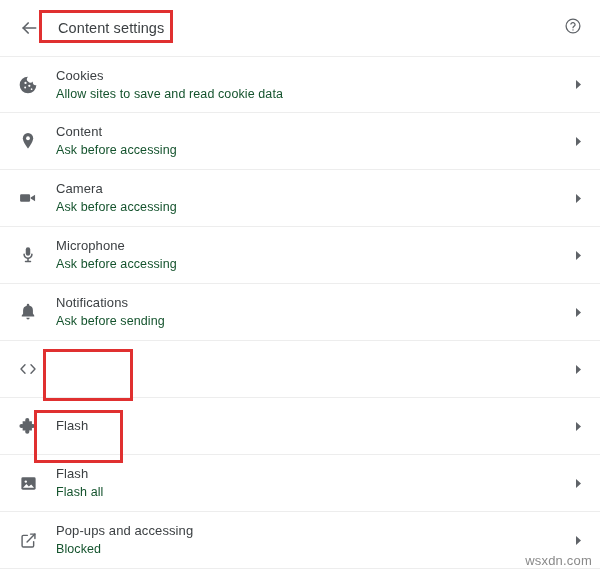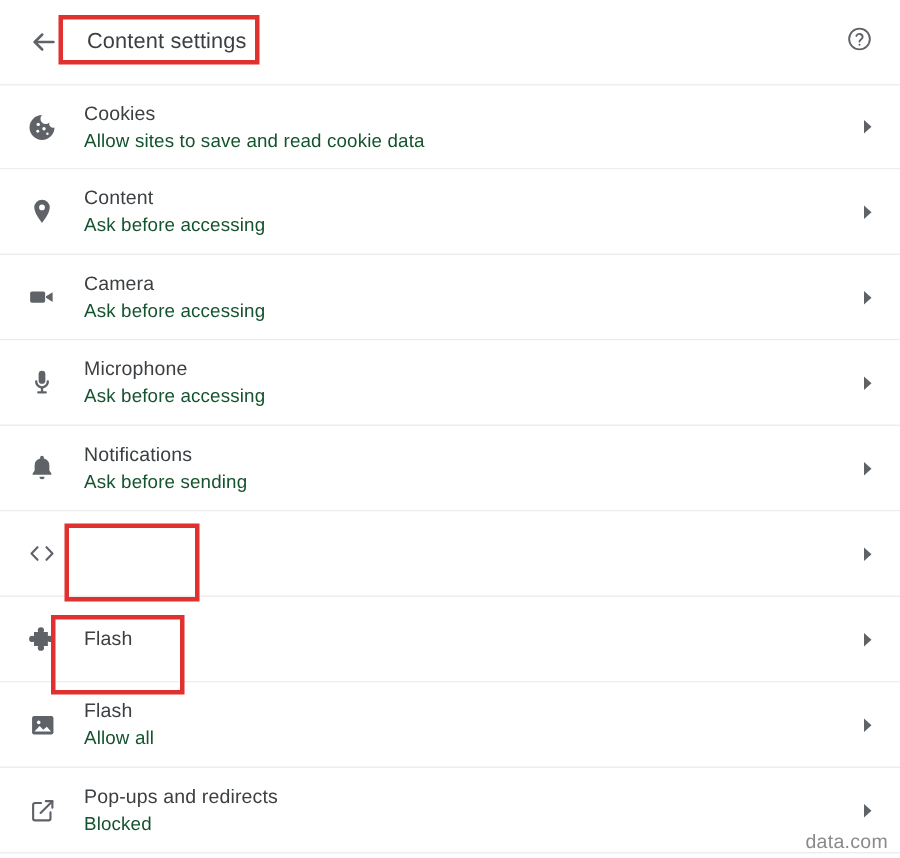--- a/index.html
+++ b/index.html
@@ -313,49 +313,49 @@
     <div class="row">
       <div class="row-icon">
         <svg width="19" height="19" viewBox="0 0 24 24" fill="#5f6368">
           <rect x="3" y="4.2" width="18" height="15.6" rx="1.8"></rect>
           <circle cx="8.6" cy="9.6" r="1.5" fill="#ffffff"></circle>
           <path d="M5 17.3l4.4-4.6 3 3.1 3-2.6 3.6 4.1z" fill="#ffffff"></path>
         </svg>
       </div>
       <div class="row-text">
         <div class="row-title">Flash</div>
-        <div class="row-sub">Allow all</div>
+        <div class="row-sub">Flash all</div>
       </div>
       <div class="row-chevron">
         <svg width="9" height="11" viewBox="0 0 9 11">
             <path d="M1 1l5 4.5L1 10z" fill="#5f6368"></path>
           </svg>
       </div>
     </div>
 
     <div class="row">
       <div class="row-icon">
         <svg width="19" height="19" viewBox="0 0 24 24" fill="none" stroke="#5f6368" stroke-width="1.8" stroke-linecap="round" stroke-linejoin="round">
           <path d="M18.5 13.4v5.1a1.6 1.6 0 0 1-1.6 1.6H5.5a1.6 1.6 0 0 1-1.6-1.6V7.1a1.6 1.6 0 0 1 1.6-1.6h5.1"></path>
           <polyline points="14.6 3.9 20.1 3.9 20.1 9.4"></polyline>
           <line x1="10.2" y1="13.8" x2="20.1" y2="3.9"></line>
         </svg>
       </div>
       <div class="row-text">
-        <div class="row-title">Pop-ups and redirects</div>
+        <div class="row-title">Pop-ups and accessing</div>
         <div class="row-sub">Blocked</div>
       </div>
       <div class="row-chevron">
         <svg width="9" height="11" viewBox="0 0 9 11">
             <path d="M1 1l5 4.5L1 10z" fill="#5f6368"></path>
           </svg>
       </div>
     </div>
 
   </div>
 
   <div class="annot" id="annot-title"></div>
   <div class="annot" id="annot-js"></div>
   <div class="annot" id="annot-flash"></div>
 
-  <div class="watermark">data.com</div>
+  <div class="watermark">wsxdn.com</div>
 
 </div>
 
 </body></html>

